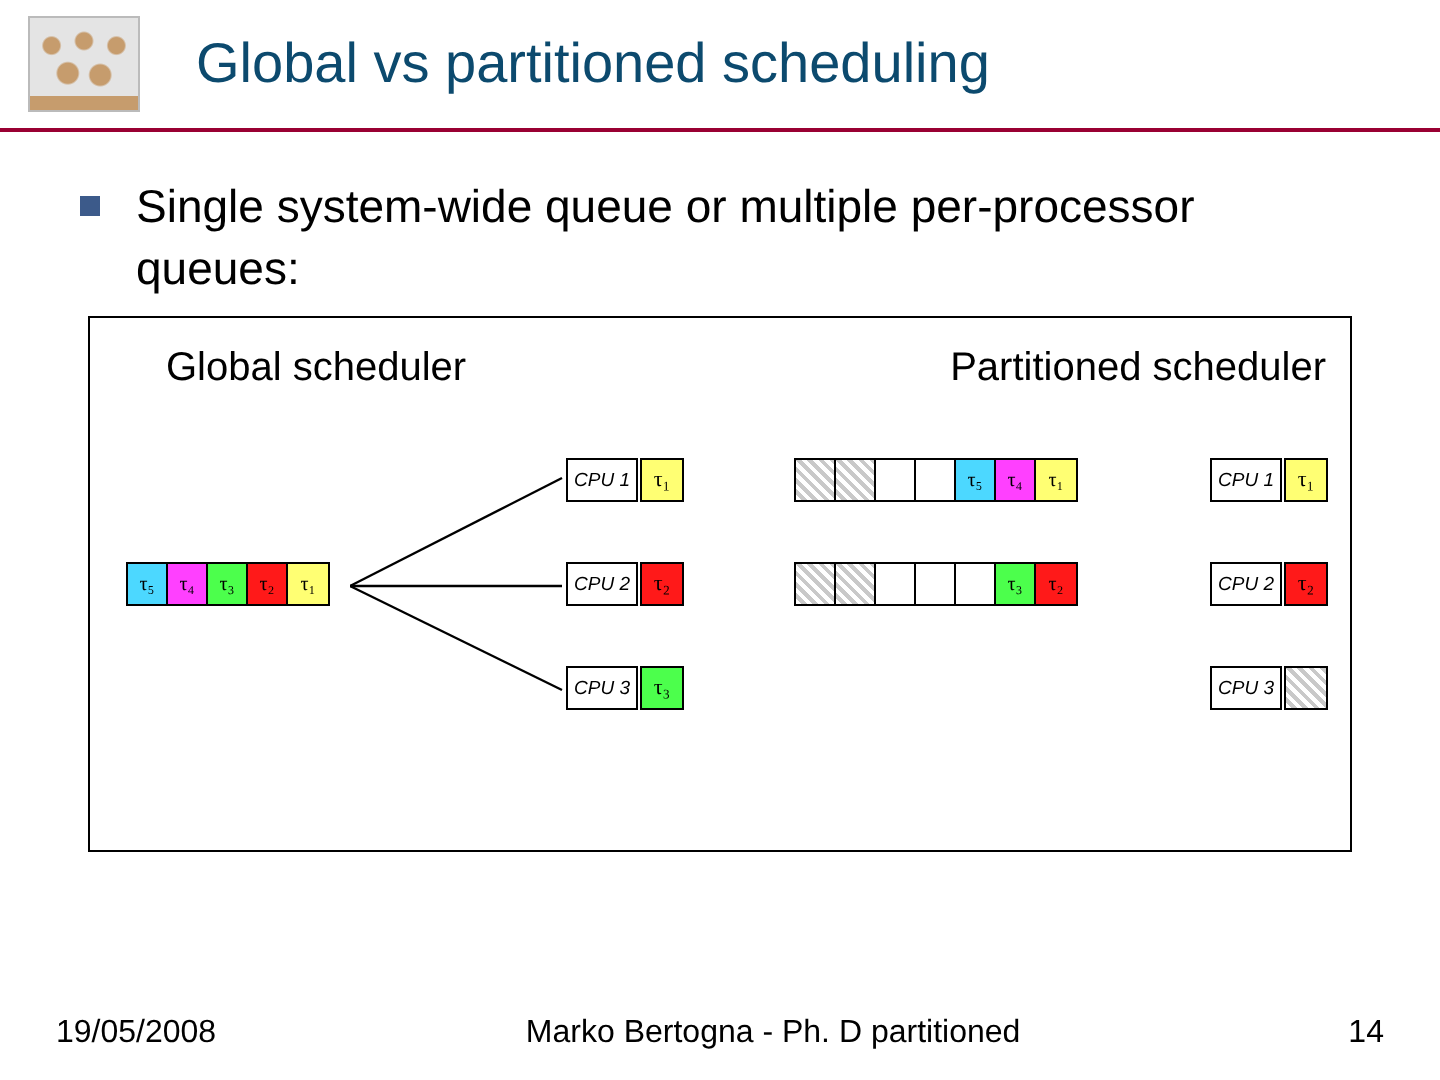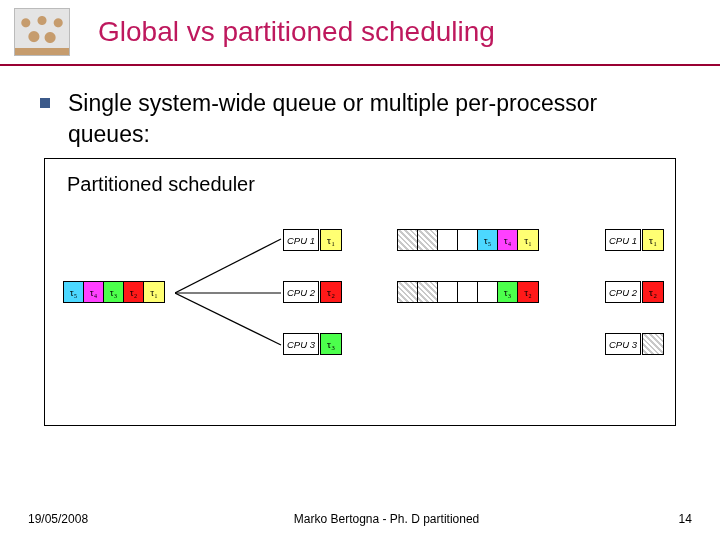--- a/index.html
+++ b/index.html
@@ -33,21 +33,21 @@
     content:"";
     position:absolute; inset:0;
     background:
       radial-gradient(circle at 20% 30%,#c69c6d 4px,transparent 5px),
       radial-gradient(circle at 50% 25%,#c69c6d 4px,transparent 5px),
       radial-gradient(circle at 80% 30%,#c69c6d 4px,transparent 5px),
       radial-gradient(circle at 35% 60%,#c69c6d 5px,transparent 6px),
       radial-gradient(circle at 65% 62%,#c69c6d 5px,transparent 6px);
   }
   .title {
-    color: #be185d;
+    color: #0c4a6e;
     font-size: 28px;
   }
   .body-area {
     padding: 22px 40px 0 40px;
   }
   .bullet-row {
     display: flex;
     align-items: flex-start;
   }
   .bullet-square {
@@ -67,21 +67,21 @@
     margin: 8px 4px 0 4px;
     padding: 14px 12px 30px 12px;
     height: 268px;
     position: relative;
   }
   .sub-titles {
     display: flex;
     font-size: 20px;
   }
   .sub-titles > div:first-child { width: 55%; text-align:left; padding-left: 26px; }
-  .sub-titles > div:last-child { width: 45%; text-align:left; padding-left: 10px; }
+  .sub-titles > div:last-child { width: 45%; text-align:right; padding-left: 10px; }
 
   .rows {
     position: absolute;
     left: 0; right: 0; top: 70px;
   }
   .cpu-row {
     position: relative;
     height: 32px;
     margin-bottom: 20px;
   }
@@ -159,21 +159,21 @@
     width: 130px;
     height: 160px;
     pointer-events:none;
   }
 
   .footer {
     position: absolute;
     bottom: 14px;
     left: 0; right: 0;
     display: flex;
-    font-size: 12px;
+    font-size: 16px;
     color: #000;
     padding: 0 28px;
   }
   .footer .date { width: 28%; }
   .footer .center { width: 52%; text-align:center; }
   .footer .page { width: 20%; text-align:right; }
 </style>
 </head>
 <body>
 
@@ -184,20 +184,21 @@
 
 <div class="body-area">
 
   <div class="bullet-row">
     <div class="bullet-square"></div>
     <div class="bullet-text">Single system-wide queue or multiple per-processor queues:</div>
   </div>
 
   <div class="diagram-box">
     <div class="sub-titles">
+      <div>Global scheduler</div>
       <div>Partitioned scheduler</div>
     </div>
 
     <svg class="lines">
       <line x1="0" y1="74" x2="106" y2="20" stroke="#000" stroke-width="1.2"></line>
       <line x1="0" y1="74" x2="106" y2="74" stroke="#000" stroke-width="1.2"></line>
       <line x1="0" y1="74" x2="106" y2="126" stroke="#000" stroke-width="1.2"></line>
     </svg>
 
     <div class="rows">

